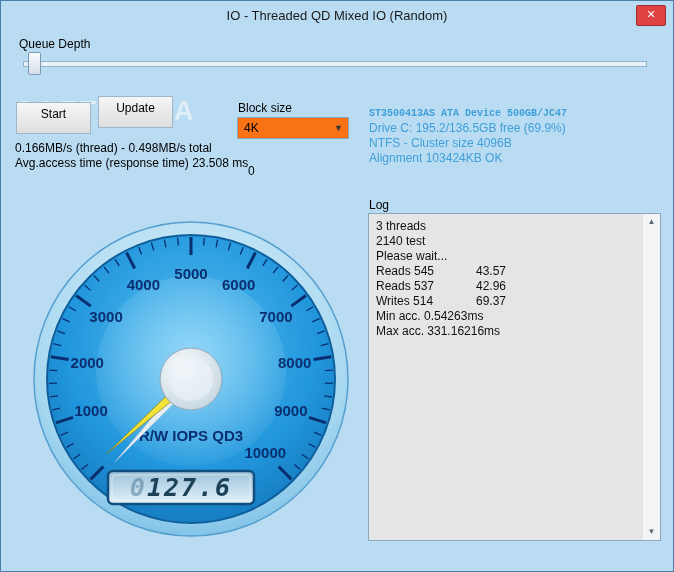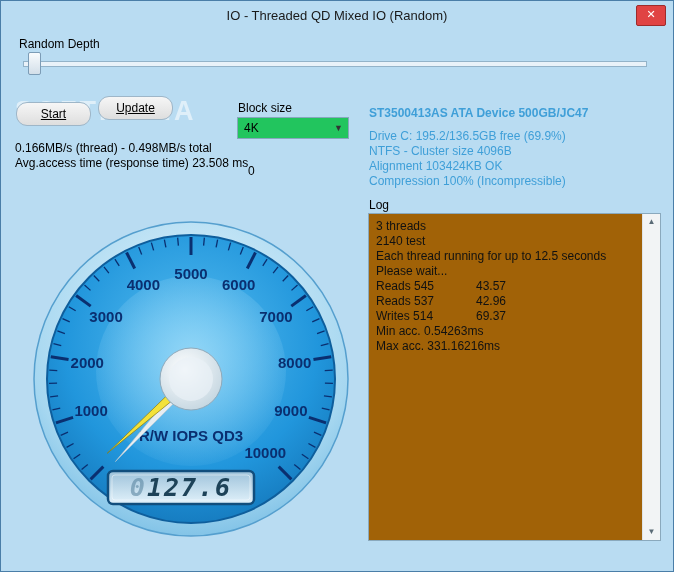--- a/index.html
+++ b/index.html
@@ -6,33 +6,33 @@
   .window{position:relative;width:674px;height:572px;background:#b9dcf2;border:1px solid #4a7ea8;box-sizing:border-box;overflow:hidden;}
   .titlebar{position:absolute;top:0;left:0;right:0;height:30px;text-align:center;font-size:13px;line-height:30px;color:#1a1a1a;}
   .close-btn{position:absolute;top:4px;right:7px;width:28px;height:19px;background:#e04343;border:1px solid #9d2b2b;border-radius:2px;color:#fff;font-size:11px;line-height:17px;text-align:center;cursor:default;}
   .lbl{position:absolute;font-size:12px;color:#000;white-space:nowrap;}
   .watermark{position:absolute;left:14px;top:95px;font-size:27px;font-weight:bold;letter-spacing:3px;color:rgba(255,255,255,0.55);pointer-events:none;}
   
   .slider{position:absolute;left:22px;top:50px;width:624px;height:26px;}
   .slider-track{position:absolute;left:0;right:0;top:10px;height:4px;background:#e9f2f9;border:1px solid #93b3c9;}
   .slider-thumb{position:absolute;left:5px;top:1px;width:11px;height:21px;background:linear-gradient(#f8fbfd,#d3dfe9);border:1px solid #7c9cb6;border-radius:2px;}
   
-  .btn{position:absolute;width:75px;height:24px;background:linear-gradient(#f6f6f6,#dedede);border:1px solid #9eb6c8;border-radius:11px;font-size:12px;text-align:center;line-height:22px;box-sizing:border-box;text-decoration:underline;}
+  .btn{position:absolute;width:75px;height:32px;background:linear-gradient(#f6f6f6,#dedede);border:1px solid #9eb6c8;border-radius:0;font-size:12px;text-align:center;line-height:22px;box-sizing:border-box;}
   #btn-start{left:15px;top:101px;}
   #btn-update{left:97px;top:95px;}
   
-  .combo{position:absolute;left:236px;top:116px;width:112px;height:22px;background:#22c55e;border:1px solid #86a7bd;font-size:12px;line-height:20px;padding-left:6px;box-sizing:border-box;}
+  .combo{position:absolute;left:236px;top:116px;width:112px;height:22px;background:#f97316;border:1px solid #86a7bd;font-size:12px;line-height:20px;padding-left:6px;box-sizing:border-box;}
   .combo-arrow{position:absolute;right:5px;top:0;font-size:9px;color:#333;line-height:20px;}
   
   .stats{position:absolute;left:14px;top:140px;font-size:12px;color:#000;line-height:15px;white-space:nowrap;}
   
   .drive-info{position:absolute;left:368px;top:105px;color:#3f9fd8;font-size:12px;line-height:15px;white-space:nowrap;}
-  .drive-title{font-weight:bold;font-size:12px;margin-bottom:8px;}
-  
-  .log-box{position:absolute;left:367px;top:212px;width:293px;height:328px;background:#a16207;border:1px solid #8aa9bd;box-sizing:border-box;}
+  .drive-title{font-weight:bold;font-size:10px;margin-bottom:0;font-family:Liberation Mono, monospace;}
+  
+  .log-box{position:absolute;left:367px;top:212px;width:293px;height:328px;background:#e5e5e5;border:1px solid #8aa9bd;box-sizing:border-box;}
   .log-content{position:absolute;left:7px;top:5px;right:20px;font-size:12px;line-height:15px;color:#111;}
   .log-line{position:relative;white-space:nowrap;}
   .log-value{position:absolute;left:72px;margin-left:28px;}
   .scrollbar{position:absolute;top:0;right:0;bottom:0;width:17px;background:#f2f4f5;border-left:1px solid #dfe4e7;}
   .sb-arrow{position:absolute;left:0;width:17px;height:16px;font-size:8px;color:#5a6b76;text-align:center;line-height:16px;}
   .sb-up{top:0;} .sb-down{bottom:0;}
   
   #gauge-wrap{position:absolute;left:25px;top:210px;width:330px;height:345px;}
   #gauge-ticks line{stroke:#0a2f70;}
   #gauge-labels text{font:bold 15px "Liberation Sans",sans-serif;fill:#0a2f70;}
@@ -44,21 +44,21 @@
 
 <div class="window">
 
   <div class="titlebar">
     <span>IO - Threaded QD Mixed IO (Random)</span>
   </div>
   <div class="close-btn">
     <span>✕</span>
   </div>
 
-  <div class="lbl" style="left:18px;top:36px;">Random Depth</div>
+  <div class="lbl" style="left:18px;top:36px;">Queue Depth</div>
 
   <div class="slider">
     <div class="slider-track"></div>
     <div class="slider-thumb"></div>
   </div>
 
   <div class="watermark">SOFTPEDIA</div>
 
   <div class="btn" id="btn-start">Start</div>
   <div class="btn" id="btn-update">Update</div>
@@ -74,30 +74,28 @@
     <div>0.166MB/s (thread) - 0.498MB/s total</div>
     <div>Avg.access time (response time) 23.508 ms</div>
   </div>
 
   <div class="drive-info">
     <div class="drive-title">ST3500413AS ATA Device 500GB/JC47</div>
     <div id="drive-lines">
         <div>Drive C: 195.2/136.5GB free (69.9%)</div>
         <div>NTFS - Cluster size 4096B</div>
         <div>Alignment 103424KB OK</div>
-        <div>Compression 100% (Incompressible)</div>
       </div>
   </div>
 
   <div class="lbl" style="left:368px;top:197px;">Log</div>
   <div class="log-box">
     <div class="log-content" id="log-lines">
         <div class="log-line"><span>3 threads</span></div>
         <div class="log-line"><span>2140 test</span></div>
-        <div class="log-line"><span>Each thread running for up to 12.5 seconds</span></div>
         <div class="log-line"><span>Please wait...</span></div>
         <div class="log-line"><span>Reads 545</span><span class="log-value">43.57</span></div>
         <div class="log-line"><span>Reads 537</span><span class="log-value">42.96</span></div>
         <div class="log-line"><span>Writes 514</span><span class="log-value">69.37</span></div>
         <div class="log-line"><span>Min acc. 0.54263ms</span></div>
         <div class="log-line"><span>Max acc. 331.16216ms</span></div>
       </div>
     <div class="scrollbar">
       <div class="sb-arrow sb-up">▲</div>
       <div class="sb-arrow sb-down">▼</div>

